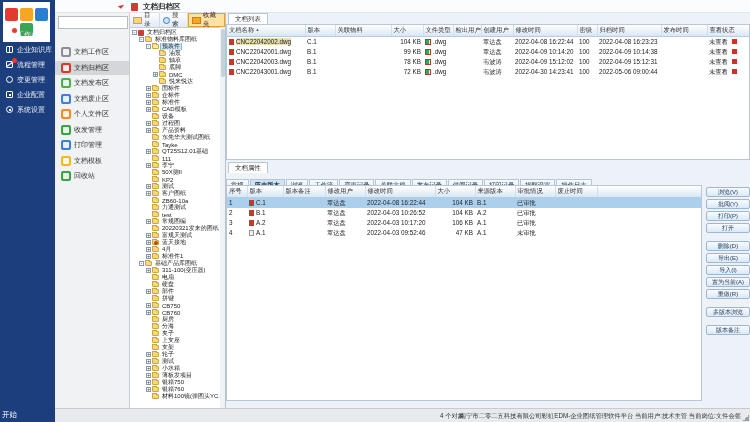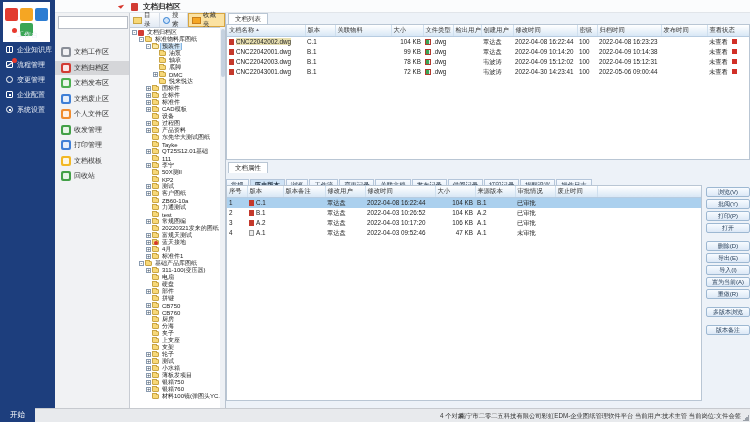--- a/index.html
+++ b/index.html
@@ -94,22 +94,22 @@
   .ptab.active{background:#cfe3f6;font-weight:bold;}
   .hist-box{position:absolute;left:0;top:172px;width:476px;height:216px;background:#fff;
             border:1px solid #b9c6d4;box-sizing:border-box;overflow:hidden;}
   .btncol{position:absolute;left:480px;top:174px;width:44px;}
   .vbtn{width:44px;height:10px;line-height:9px;margin-bottom:2px;text-align:center;font-size:6px;color:#223a55;
         background:linear-gradient(#f7fbff,#dce8f6);border:1px solid #9db8d2;border-radius:2px;box-sizing:border-box;}
   .vbtn.gap{margin-top:8px;}
   
   .statusbar{position:absolute;left:0;bottom:0;width:750px;height:14px;background:#e8eaed;
              border-top:1px solid #c7cacf;box-sizing:border-box;}
-  .start{position:absolute;left:0;top:-1px;width:35px;height:14px;background:#1d3e7d;color:#fff;
-         font-size:7.5px;line-height:14px;padding-left:10px;box-sizing:border-box;}
+  .start{position:absolute;left:0;top:-1px;width:55px;height:14px;background:#1d3e7d;color:#fff;
+         font-size:7.5px;line-height:14px;padding-left:2px;box-sizing:border-box;}
   .sb-objects{position:absolute;left:440px;top:3px;font-size:6.3px;color:#333;}
   .sb-info{position:absolute;right:9px;top:3px;font-size:6.3px;color:#333;white-space:nowrap;}
   .grip{position:absolute;right:1px;bottom:1px;width:6px;height:6px;
         background:linear-gradient(135deg,transparent 50%,#9aa0a8 50%);}
 </style>
 </head>
 <body>
 
 <div class="app">
 

